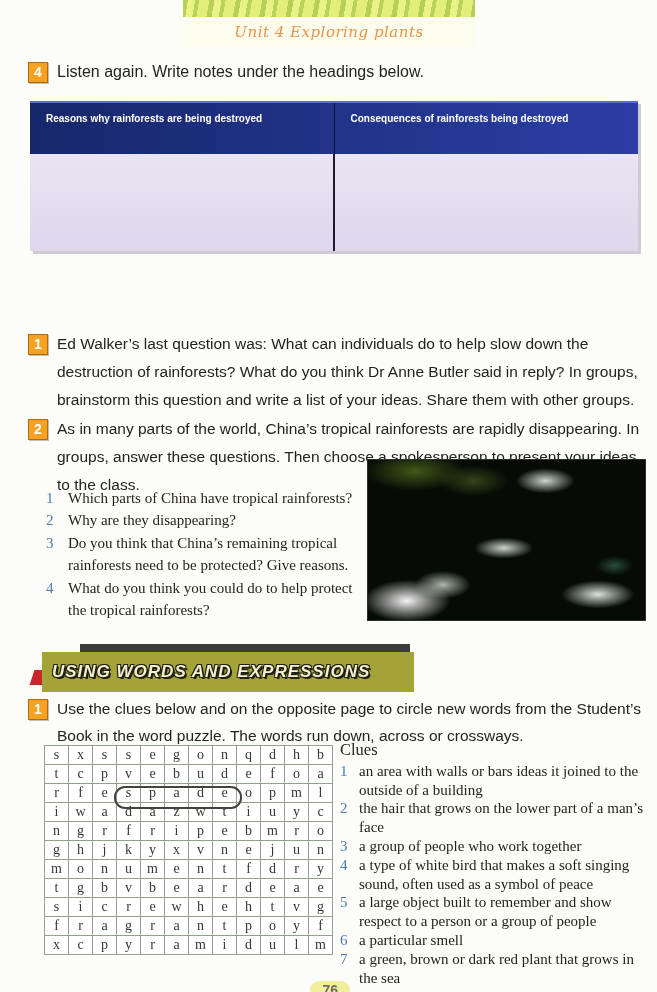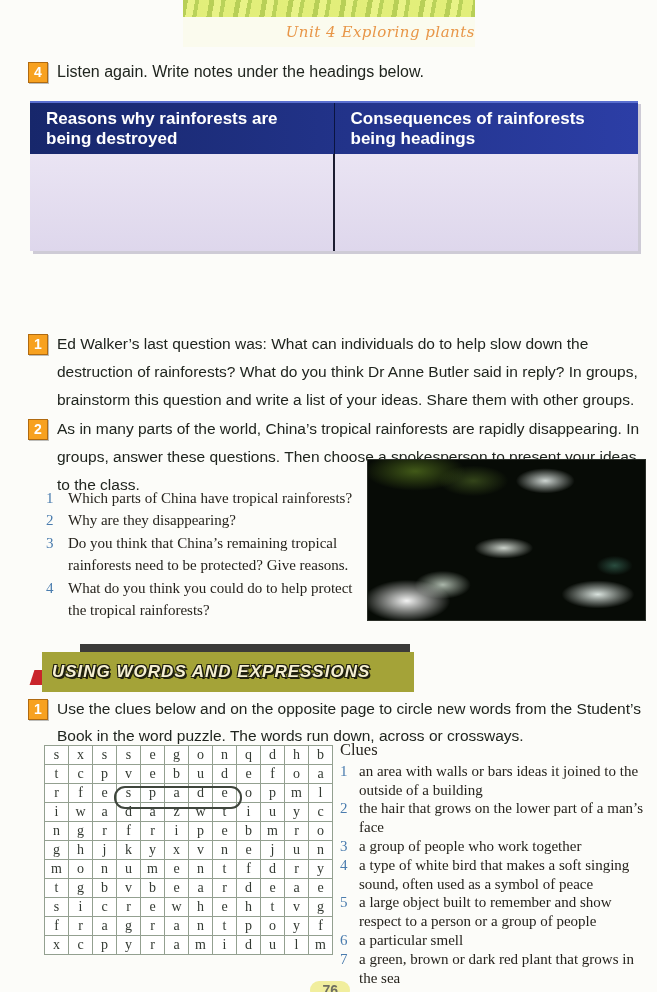--- a/index.html
+++ b/index.html
@@ -5,38 +5,38 @@
   html,body{margin:0;padding:0;background:#e8e8e4;}
   .page{position:relative;width:657px;height:992px;background:#fcfcf9;overflow:hidden;
         font-family:"Liberation Sans",sans-serif;color:#20251f;}
 
   
   .unit-banner{position:absolute;left:183px;top:0;width:292px;height:47px;background:#fbfbee;}
   .unit-strip{height:17px;background:#dfec74;
     background-image:repeating-linear-gradient(100deg,
       rgba(120,160,40,.38) 0 5px, rgba(250,255,170,.35) 5px 12px,
       rgba(100,150,30,.30) 12px 16px, rgba(235,245,140,.25) 16px 26px);}
-  .unit-title{text-align:right;color:#e89648;font-family:"DejaVu Serif",serif;
+  .unit-title{text-align:center;color:#e89648;font-family:"DejaVu Serif",serif;
     font-style:italic;font-size:15px;margin-top:6px;letter-spacing:.5px;}
 
   
   .item{position:absolute;display:flex;gap:9px;font-size:15.5px;line-height:28px;}
   .badge{display:inline-block;min-width:18px;height:19px;margin-top:4px;background:#f7a120;
     color:#fff;font-weight:bold;text-align:center;line-height:19px;font-size:14px;
     border:1px solid #b06a10;box-shadow:1px 1px 0 rgba(0,0,0,.25);flex:none;}
   .item-text{flex:1;}
 
   .act4{top:58px;left:28px;width:600px;font-size:16px;}
 
   
   .notes-table{position:absolute;left:30px;top:101px;width:608px;
     box-shadow:3px 3px 0 rgba(150,145,170,.45);}
   .nt-header{display:flex;height:51px;background:linear-gradient(90deg,#17276b,#2c3ea6);
     border-top:2px solid #5a6fd0;}
-  .nt-hcell{flex:1;color:#fff;font-weight:bold;font-size:17px;line-height:20px;
+  .nt-hcell{flex:1;color:#fff;font-weight:bold;font-size:10px;line-height:20px;
     padding:6px 10px 0 16px;}
   .nt-hcell.second{border-left:1px solid #0a1440;}
   .nt-body{display:flex;height:97px;background:linear-gradient(180deg,#eae4f3,#ded7ec);}
   .nt-cell{flex:1;}
   .nt-cell.second{border-left:2px solid #1c1c30;}
 
   
   .banner{position:absolute;height:46px;}
   .banner .blk{position:absolute;background:#3b3b39;}
   .banner .red{position:absolute;background:#c9252b;transform:skewX(-18deg);}
@@ -110,21 +110,21 @@
   </div>
 
   <div class="item act4">
     <span class="badge">4</span>
     <div class="item-text">Listen again. Write notes under the headings below.</div>
   </div>
 
   <div class="notes-table">
     <div class="nt-header">
       <div class="nt-hcell">Reasons why rainforests are being destroyed</div>
-      <div class="nt-hcell second">Consequences of rainforests being headings</div>
+      <div class="nt-hcell second">Consequences of rainforests being destroyed</div>
     </div>
     <div class="nt-body">
       <div class="nt-cell"></div>
       <div class="nt-cell second"></div>
     </div>
   </div>
 
 
   <div class="item item-t1">
     <span class="badge">1</span>

